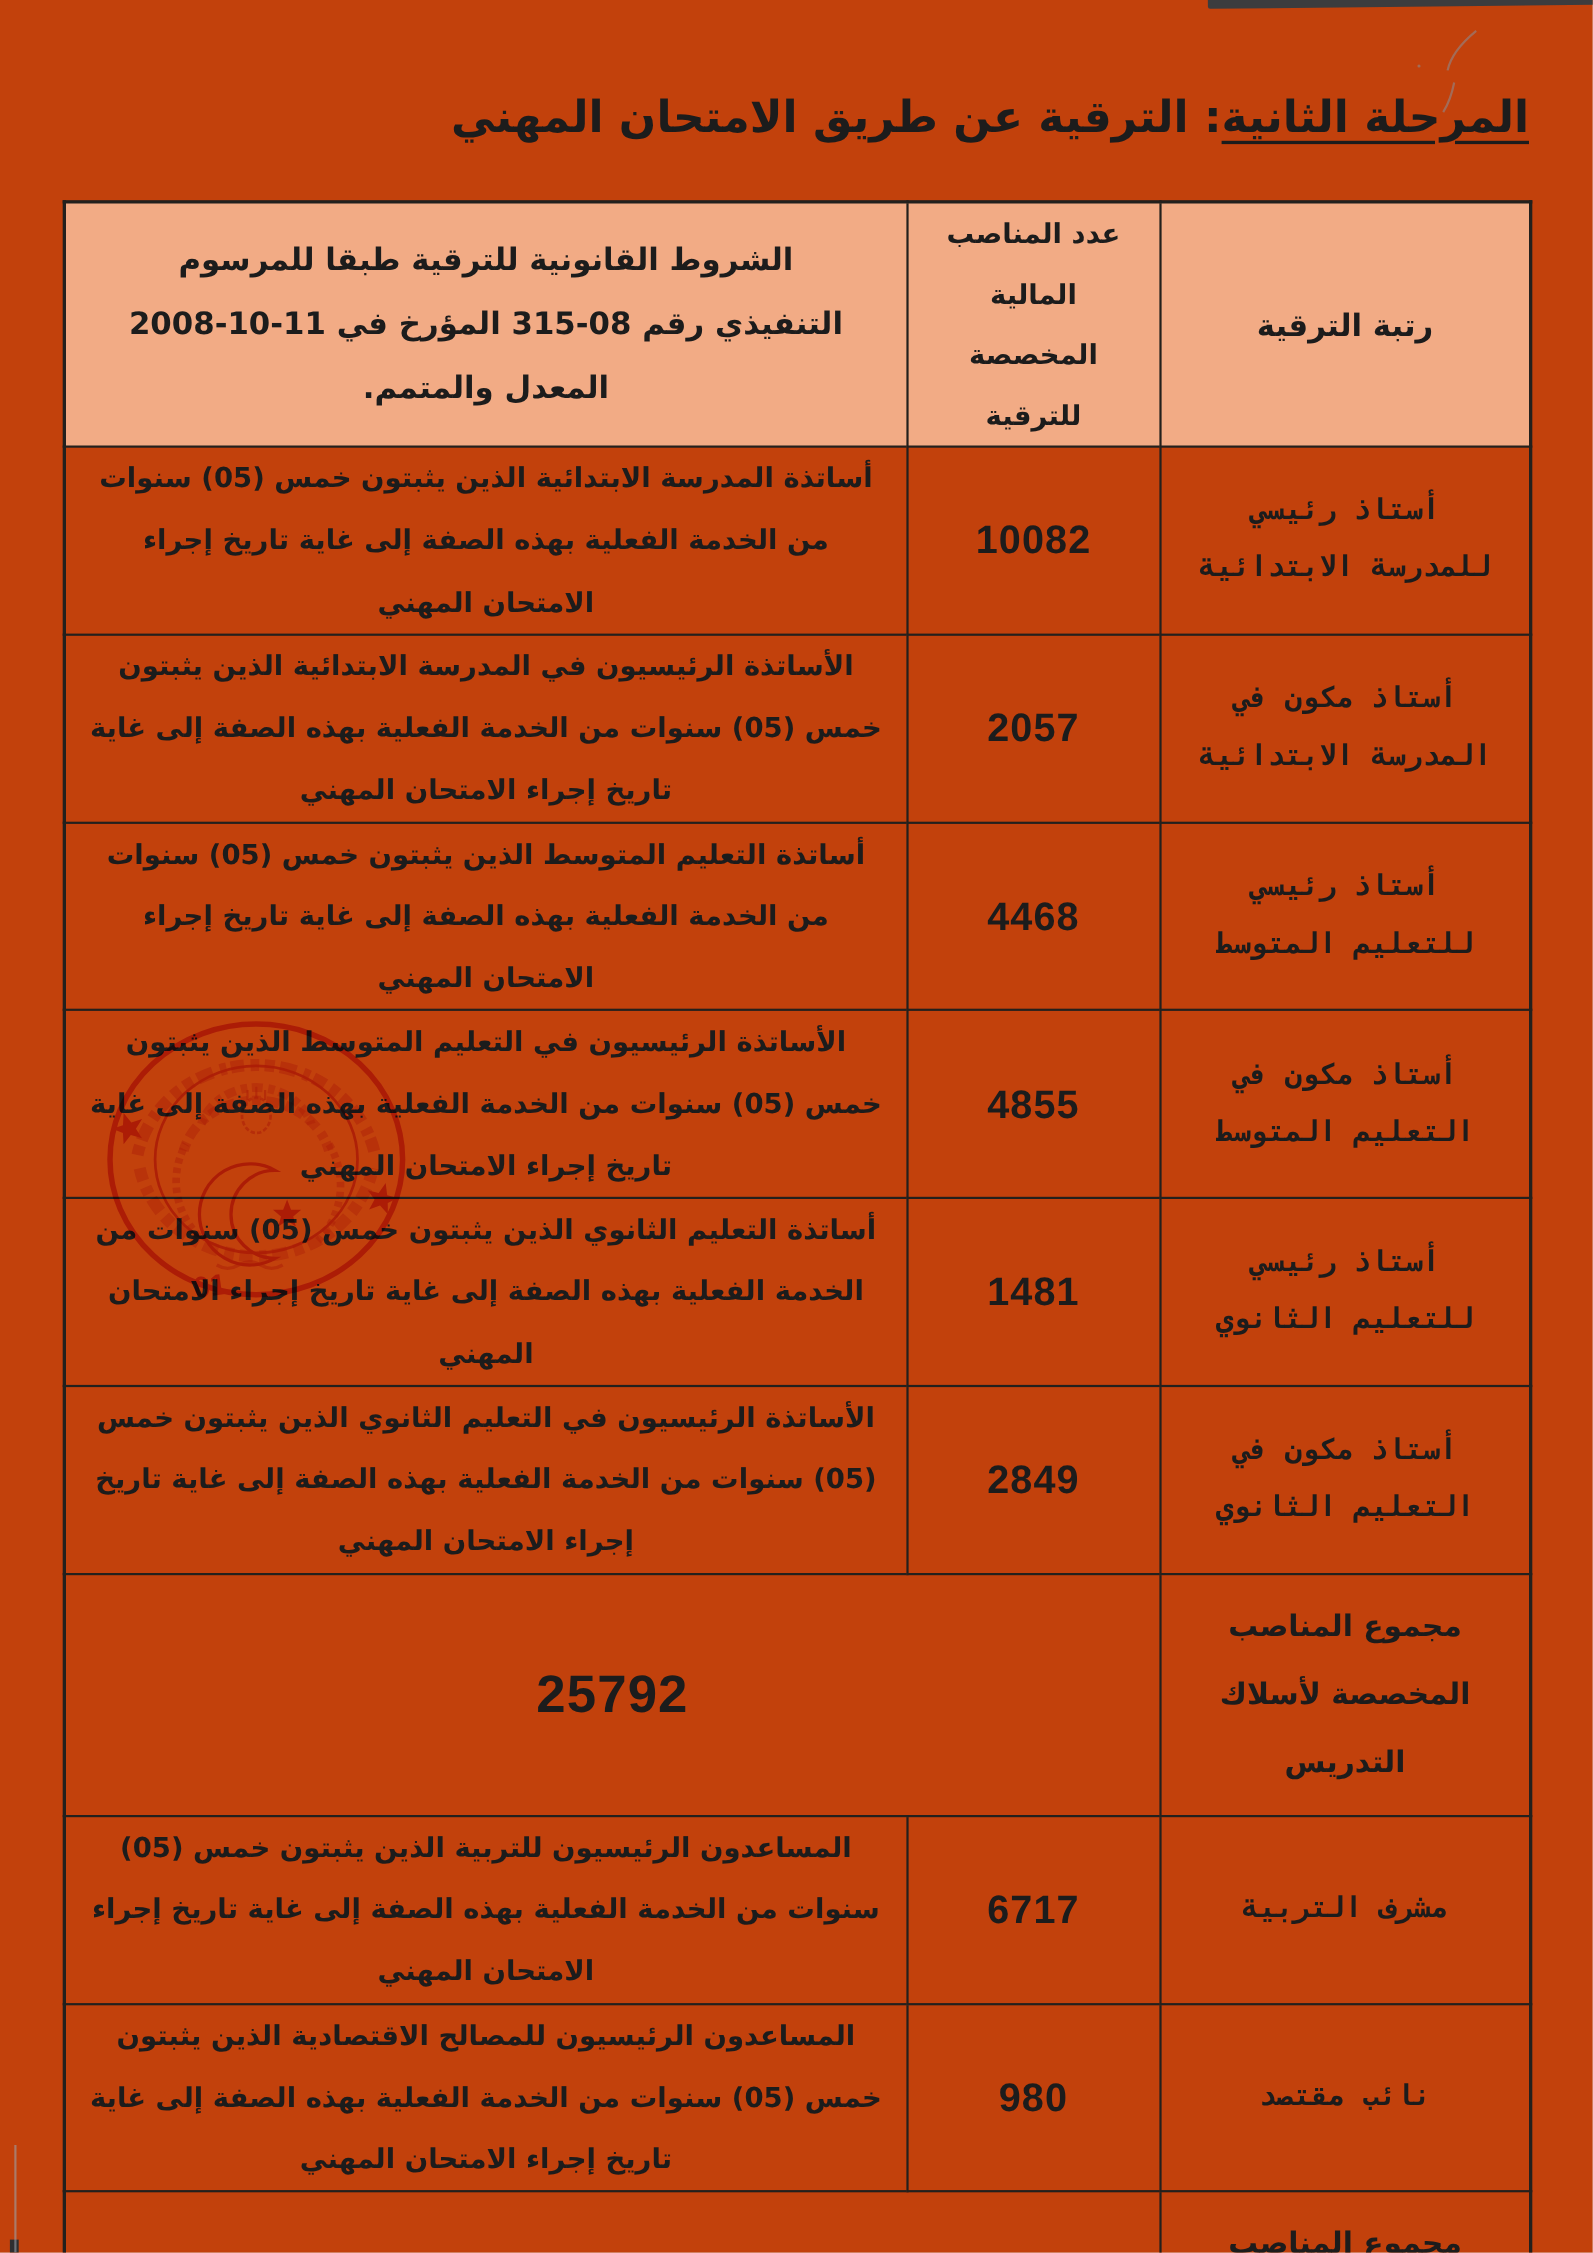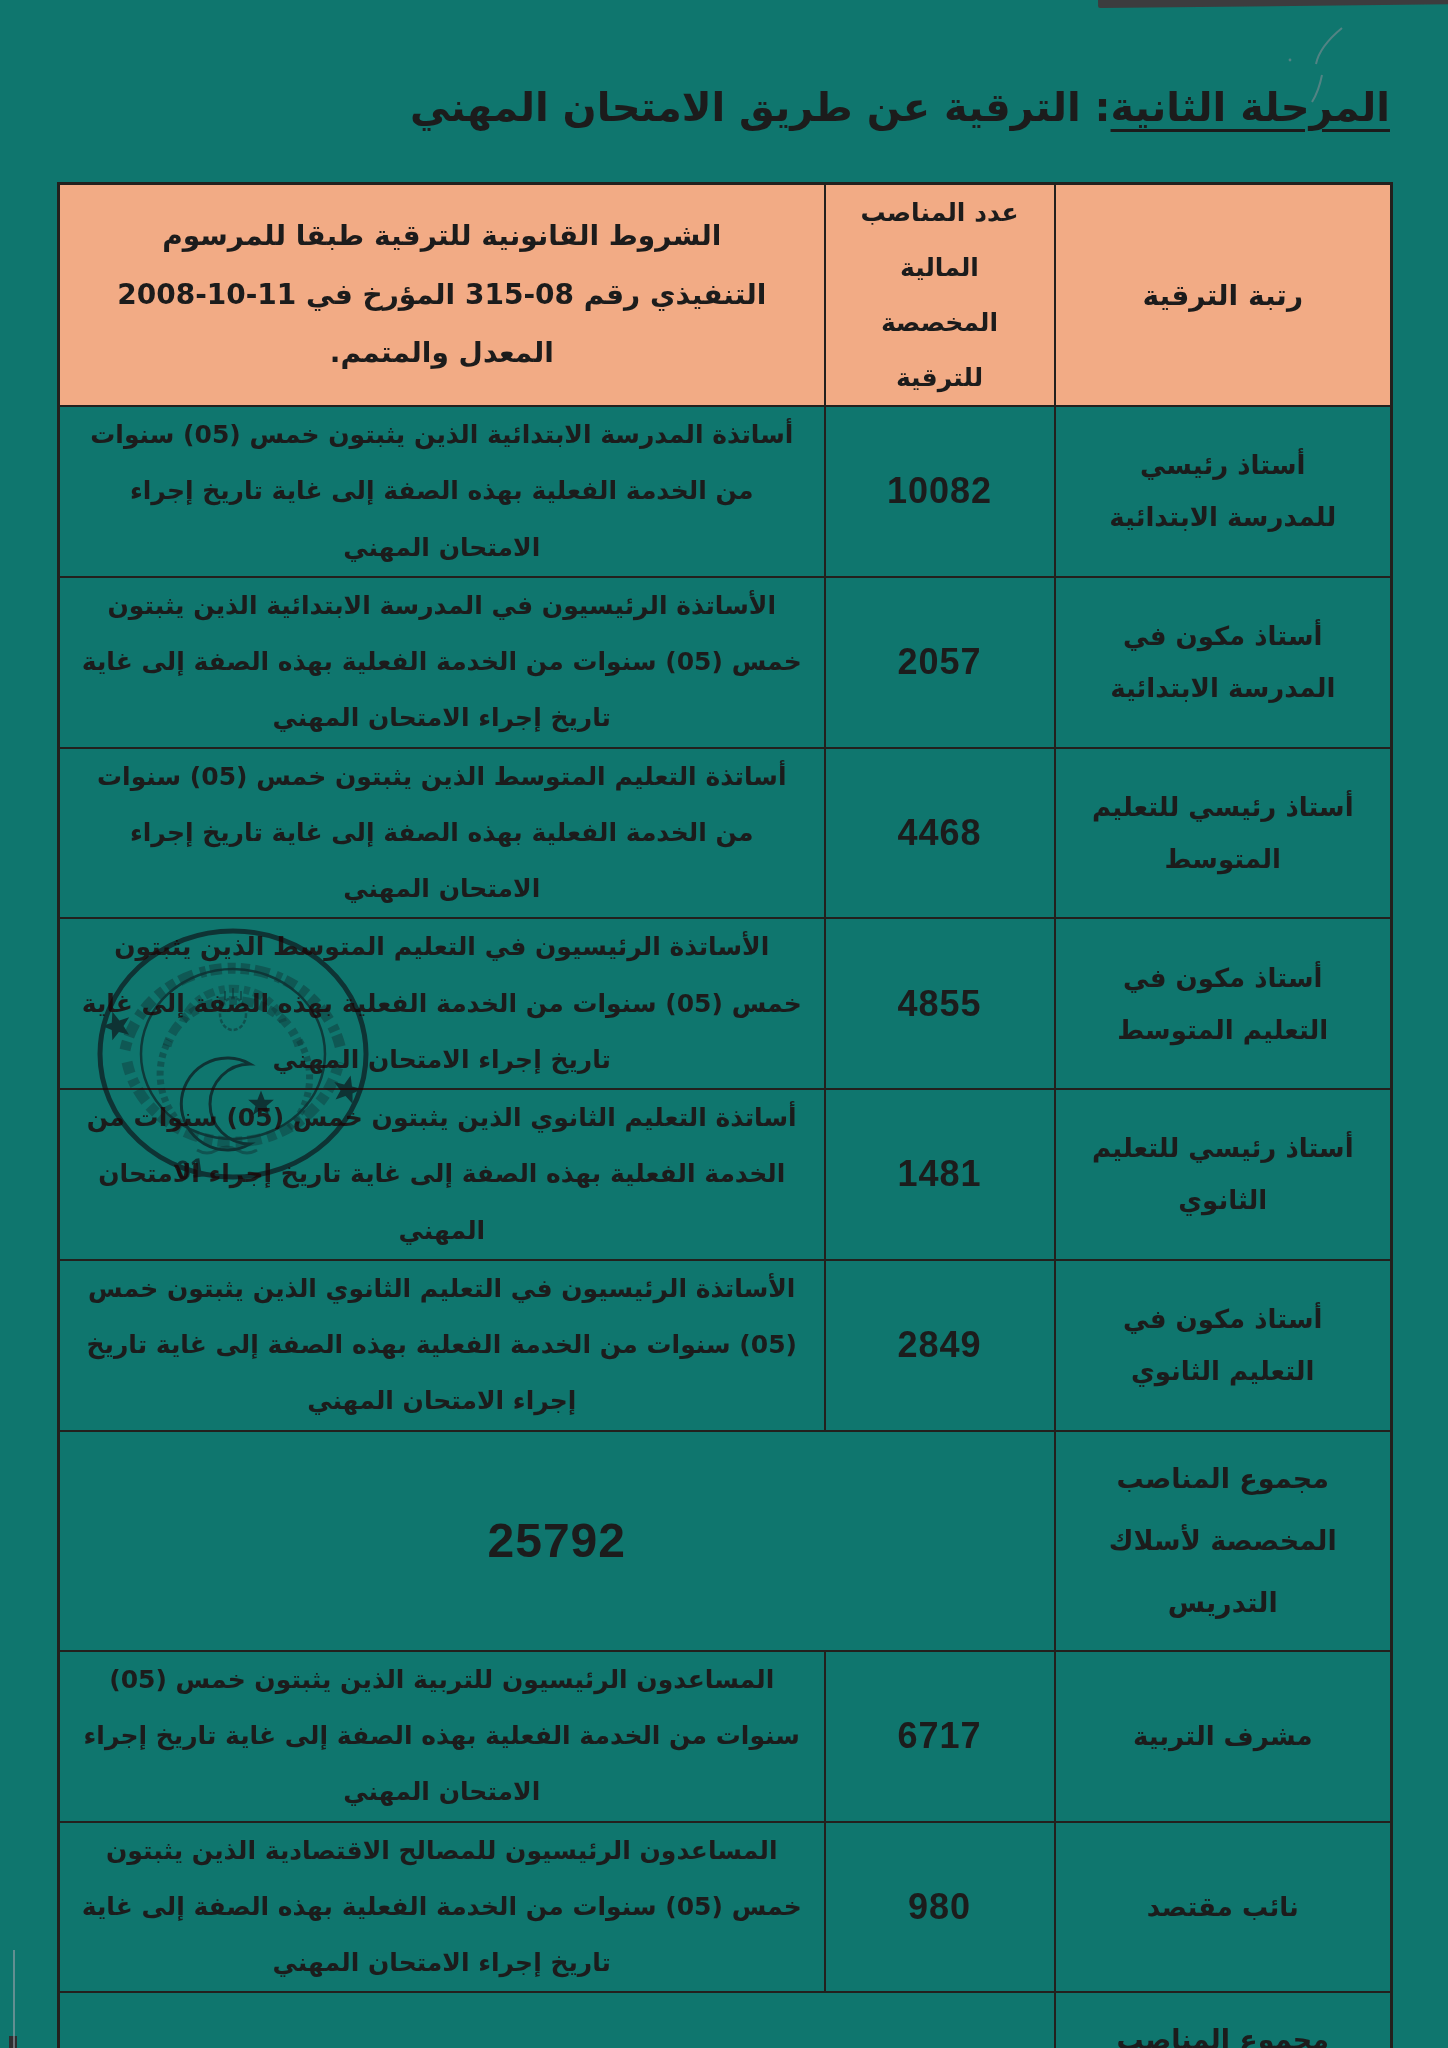--- a/index.html
+++ b/index.html
@@ -4,21 +4,21 @@
 <style>
   html,body{margin:0;padding:0;}
   body{
     width:1448px;height:2048px;
     background:#e8eaee;
     font-family:"DejaVu Sans",sans-serif;
     overflow:hidden;
   }
   .page{
     position:relative;width:1448px;height:2048px;
-    background:#0f766e;
+    background:#c2410c;
     overflow:hidden;
   }
   
   .doc-title{
     position:absolute;top:84px;right:58px;
     font-size:40px;font-weight:700;color:#1c1c1c;
     letter-spacing:0;white-space:nowrap;
   }
   .doc-title .u{
     text-decoration:underline;
@@ -38,21 +38,21 @@
     font-weight:700;
   }
   table.main{border:3.5px solid #23201d;}
   col.c-rank{width:337px;}
   col.c-num{width:230px;}
   col.c-cond{width:766px;}
   tr.hdr td{background:#f2ab85;}
   .hdr-cond{font-size:28px;line-height:2.1;padding:0 46px;}
   .hdr-num{font-size:25px;line-height:2.2;padding:0 14px;}
   .hdr-rank{font-size:28px;}
-  td.rank{font-size:26px;line-height:2.0;padding:0 28px;}
+  td.rank{font-size:26px;line-height:2.0;padding:0 28px;font-family:Liberation Mono, monospace;}
   td.num{font-size:36px;font-family:"Liberation Sans",sans-serif;letter-spacing:1px;margin-left:16px;}
   td.cond{font-size:25px;line-height:2.25;padding:0 18px;}
   td.tot-label{font-size:27px;line-height:2.3;padding:16px 12px;}
   td.tot-num{font-size:48px;font-family:"Liberation Sans",sans-serif;letter-spacing:1px;}
   
   .stamp{
     position:absolute;left:85px;top:918px;width:300px;height:280px;
     mix-blend-mode:multiply;opacity:.85;pointer-events:none;
   }
   

